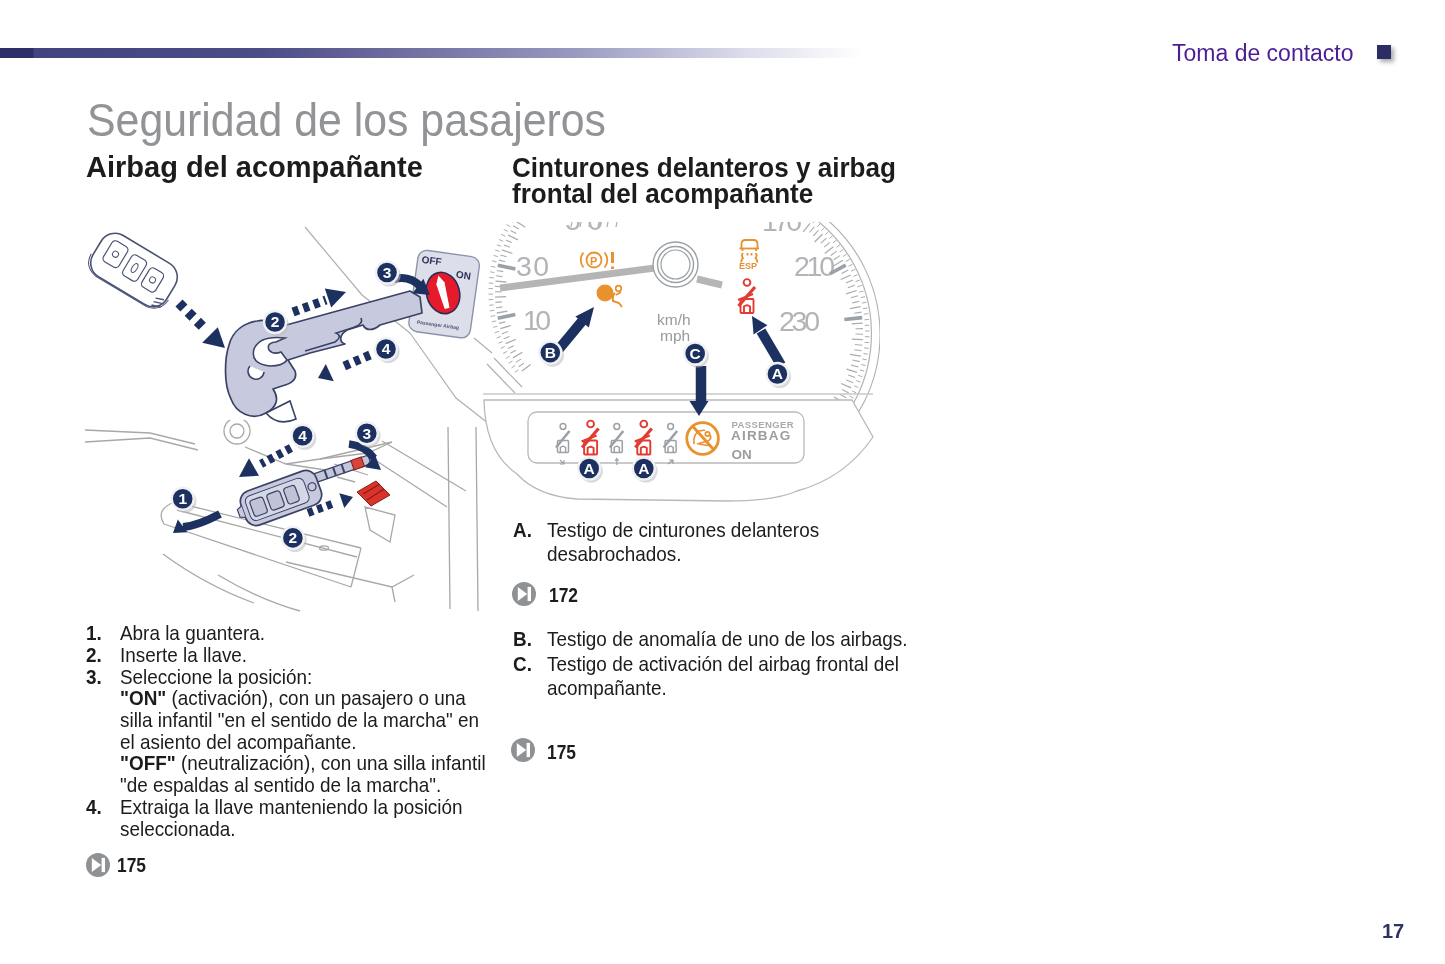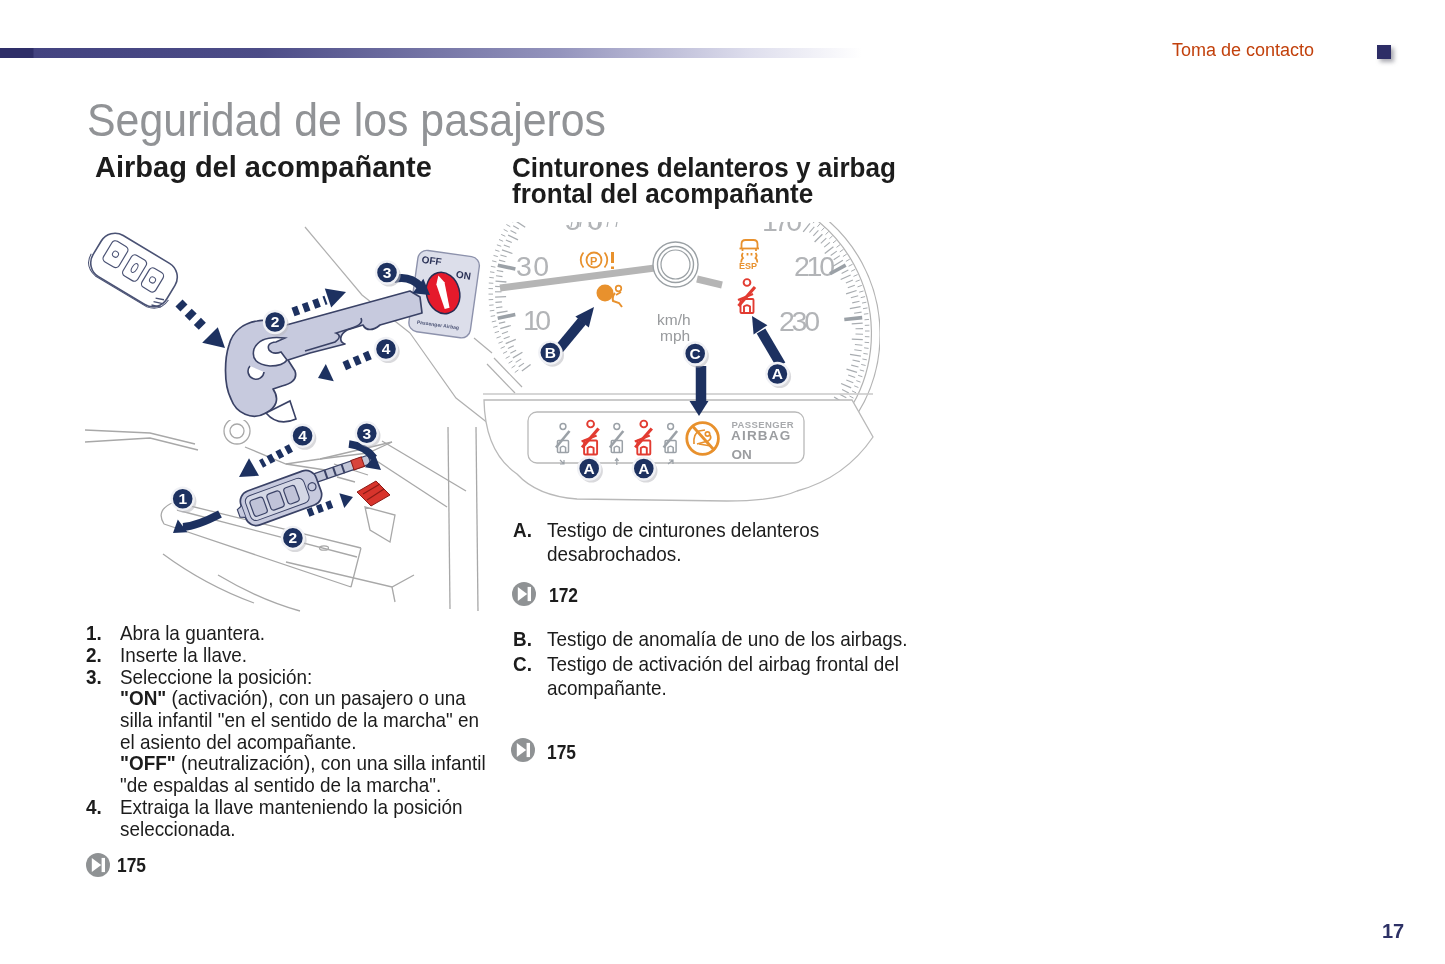--- a/index.html
+++ b/index.html
@@ -7,27 +7,27 @@
      font-family:"Liberation Sans",sans-serif;}
 .abs{position:absolute;}
 .ln{font-size:21px;line-height:21.7px;color:#1c1c1c;white-space:nowrap;transform:scaleX(0.9);transform-origin:0 0;}
 #rightlist .ln{line-height:24.3px;}
 </style>
 </head>
 <body>
 
 <div class="abs" style="left:0;top:48px;width:862px;height:10px;background:linear-gradient(90deg,#2e2e68 0px,#2e2e68 33px,#434380 34px,#4c4c87 260px,#9494bd 560px,#dedeed 750px,#ffffff 862px);"></div>
 
-<div class="abs" style="left:1172px;top:39.5px;font-size:18px;color:#c2410c;">Toma de contacto</div>
+<div class="abs" style="left:1172px;top:39.5px;font-size:23px;color:#4c1d95;">Toma de contacto</div>
 
 <div class="abs" style="left:1377px;top:45px;width:14px;height:14px;background:#2d2d66;box-shadow:3px 3px 4px rgba(140,140,150,.75);"></div>
 
 <div class="abs" style="left:87px;top:93px;font-size:46px;color:#919396;transform:scaleX(0.931);transform-origin:0 0;white-space:nowrap;">Seguridad de los pasajeros</div>
 
-<div class="abs" style="left:86px;top:151px;font-size:29px;font-weight:bold;color:#1c1c1c;white-space:nowrap;margin-left:9px;">Airbag del acompañante</div>
+<div class="abs" style="left:86px;top:151px;font-size:29px;font-weight:bold;color:#1c1c1c;white-space:nowrap;">Airbag del acompañante</div>
 
 <div class="abs" style="left:512px;top:155.3px;font-size:28px;font-weight:bold;color:#1c1c1c;line-height:26px;transform:scaleX(0.931);transform-origin:0 0;white-space:nowrap;">Cinturones delanteros y airbag<br>frontal del acompañante</div>
 
 <div id="illA" class="abs" style="left:80px;top:225px;width:420px;height:210px;">
 <svg width="420" height="210" viewBox="0 0 420 210">
 <defs>
 <g id="badgeA">
 <circle cx="2.2" cy="2.6" r="11.5" fill="#b9b9bf" opacity="0.55"></circle>
 <circle cx="0" cy="0" r="11" fill="#1d3160" stroke="#f0f1f5" stroke-width="2.4"></circle>
 </g>

